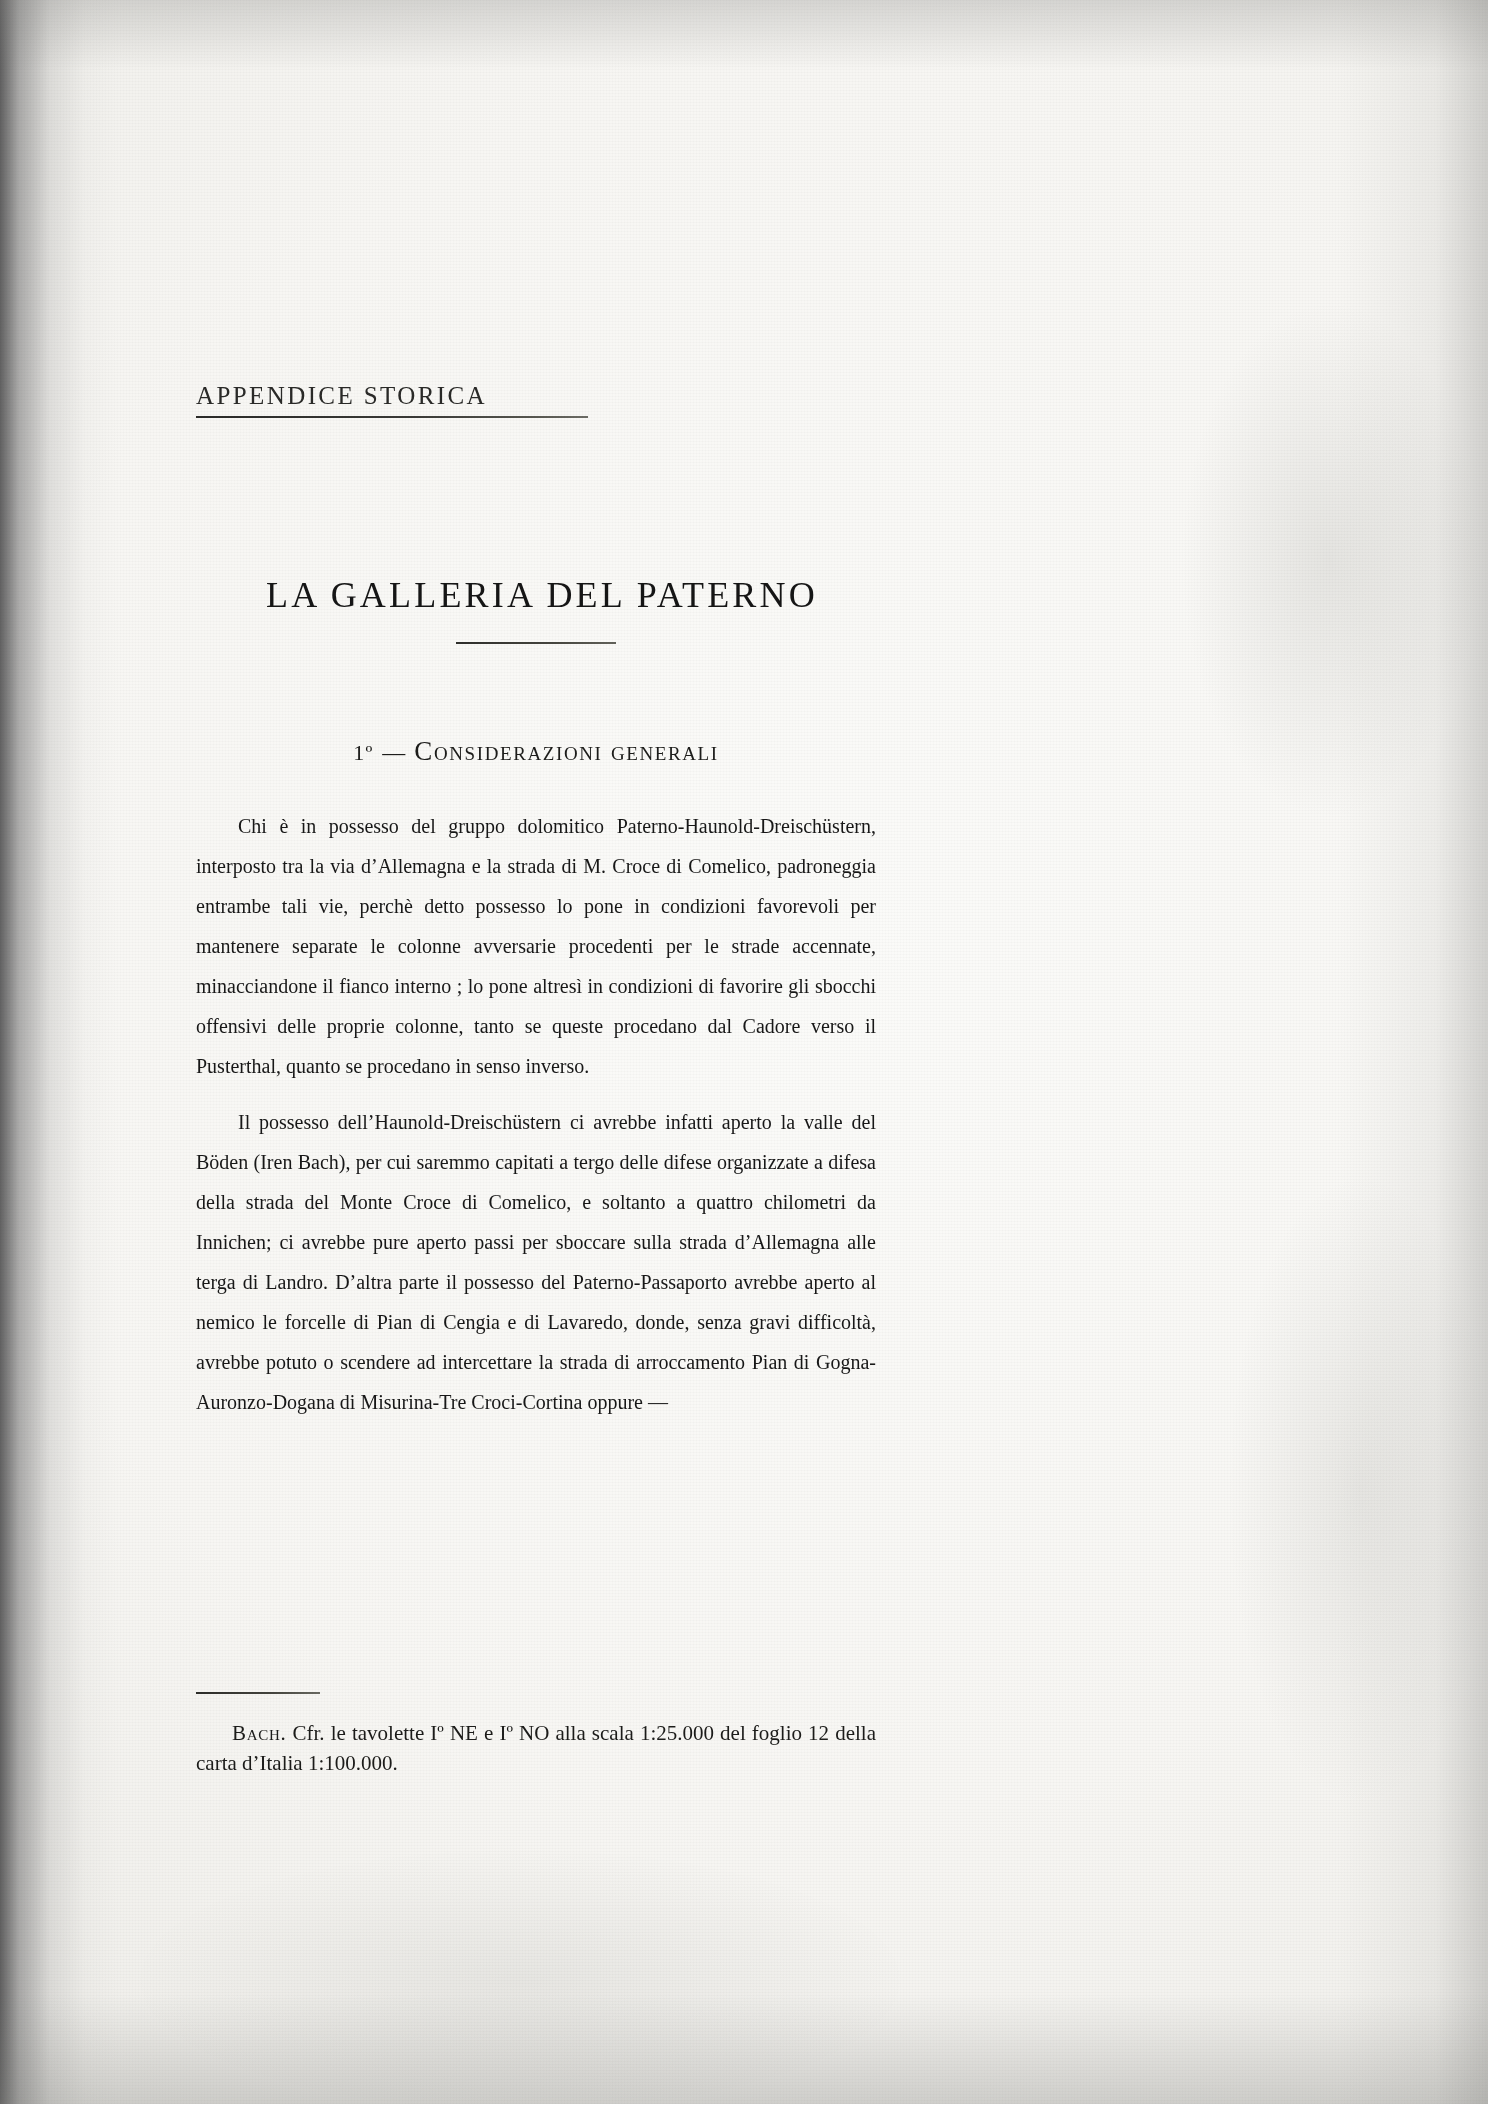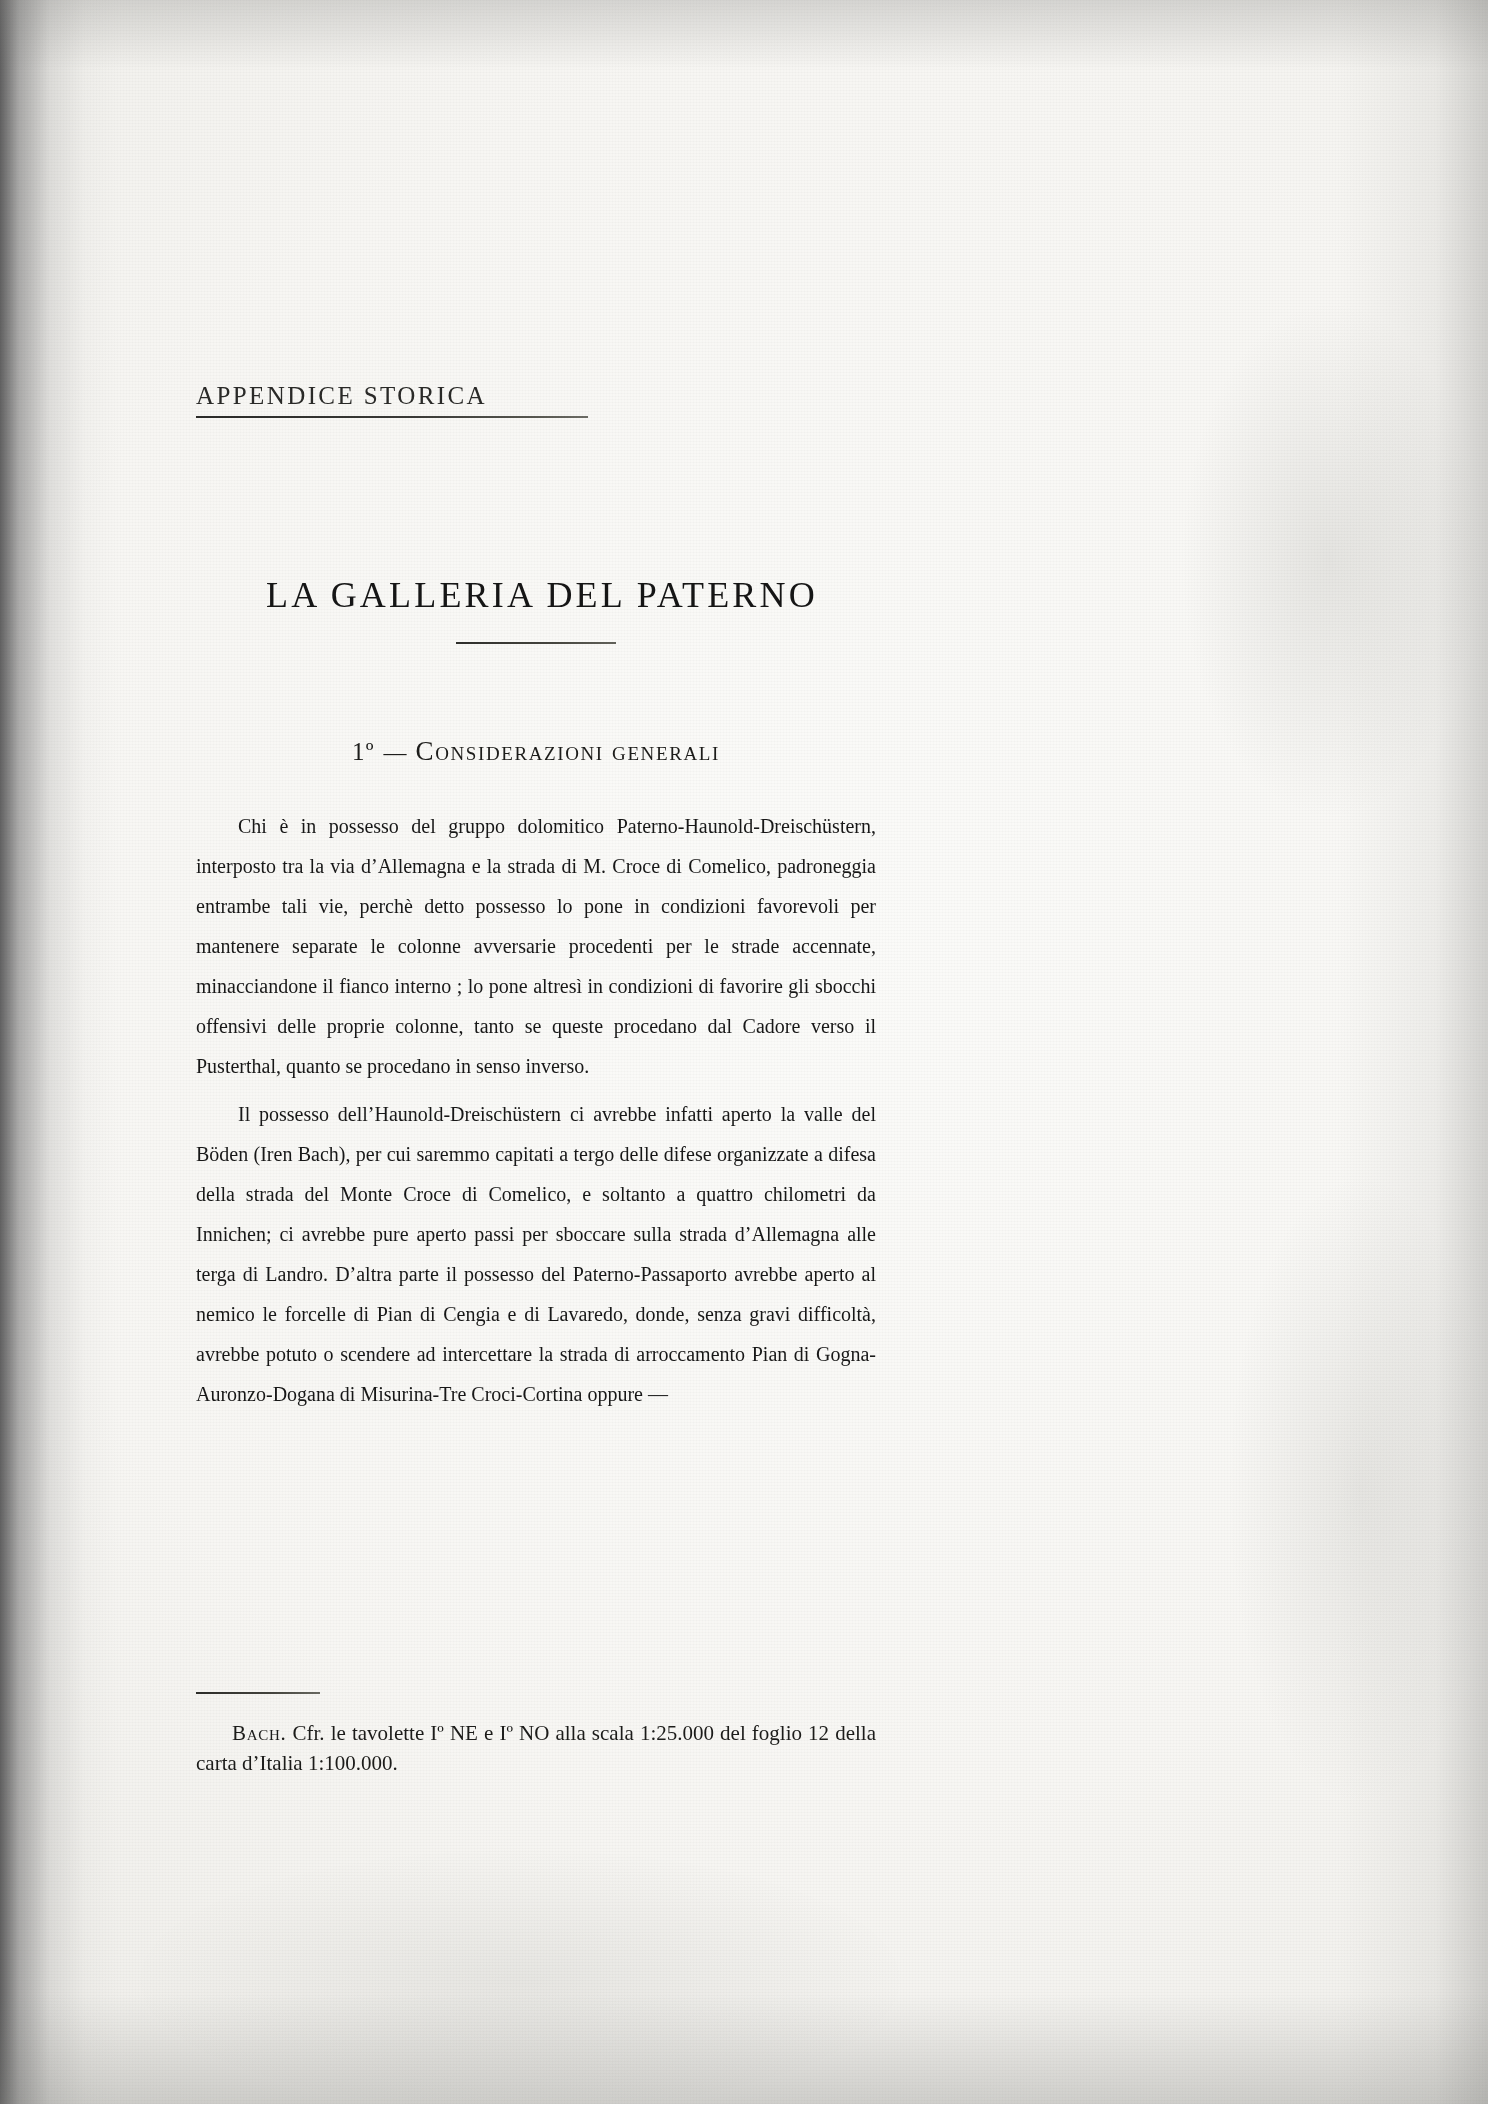--- a/index.html
+++ b/index.html
@@ -142,21 +142,21 @@
     position: absolute;
     left: 0;
     top: 736px;
     width: 680px;
     text-align: center;
     font-size: 23px;
     letter-spacing: 1.1px;
     color: #1d1d1b;
     white-space: nowrap;
   }
-  .section-head .num { font-size: 25px; }
+  .section-head .num { font-size: 22px; }
   .section-head .dash { letter-spacing: 0; padding: 0 9px; }
   .section-head .sc {
     font-variant: small-caps;
     font-size: 27px;
     letter-spacing: 1.6px;
   }
 
   .body-block {
     position: absolute;
     left: 0;
@@ -167,21 +167,21 @@
     margin: 0;
     font-size: 20px;
     line-height: 40px;
     text-align: justify;
     text-align-last: left;
     color: #181818;
     text-indent: 42px;
     -webkit-hyphens: none;
     hyphens: none;
   }
-  .para + .para { margin-top: 8px; }
+  .para + .para { margin-top: 16px; }
 
   
   .footnote {
     position: absolute;
     left: 0;
     top: 1692px;
     width: 680px;
   }
   .footnote .fn-rule {
     width: 124px;

